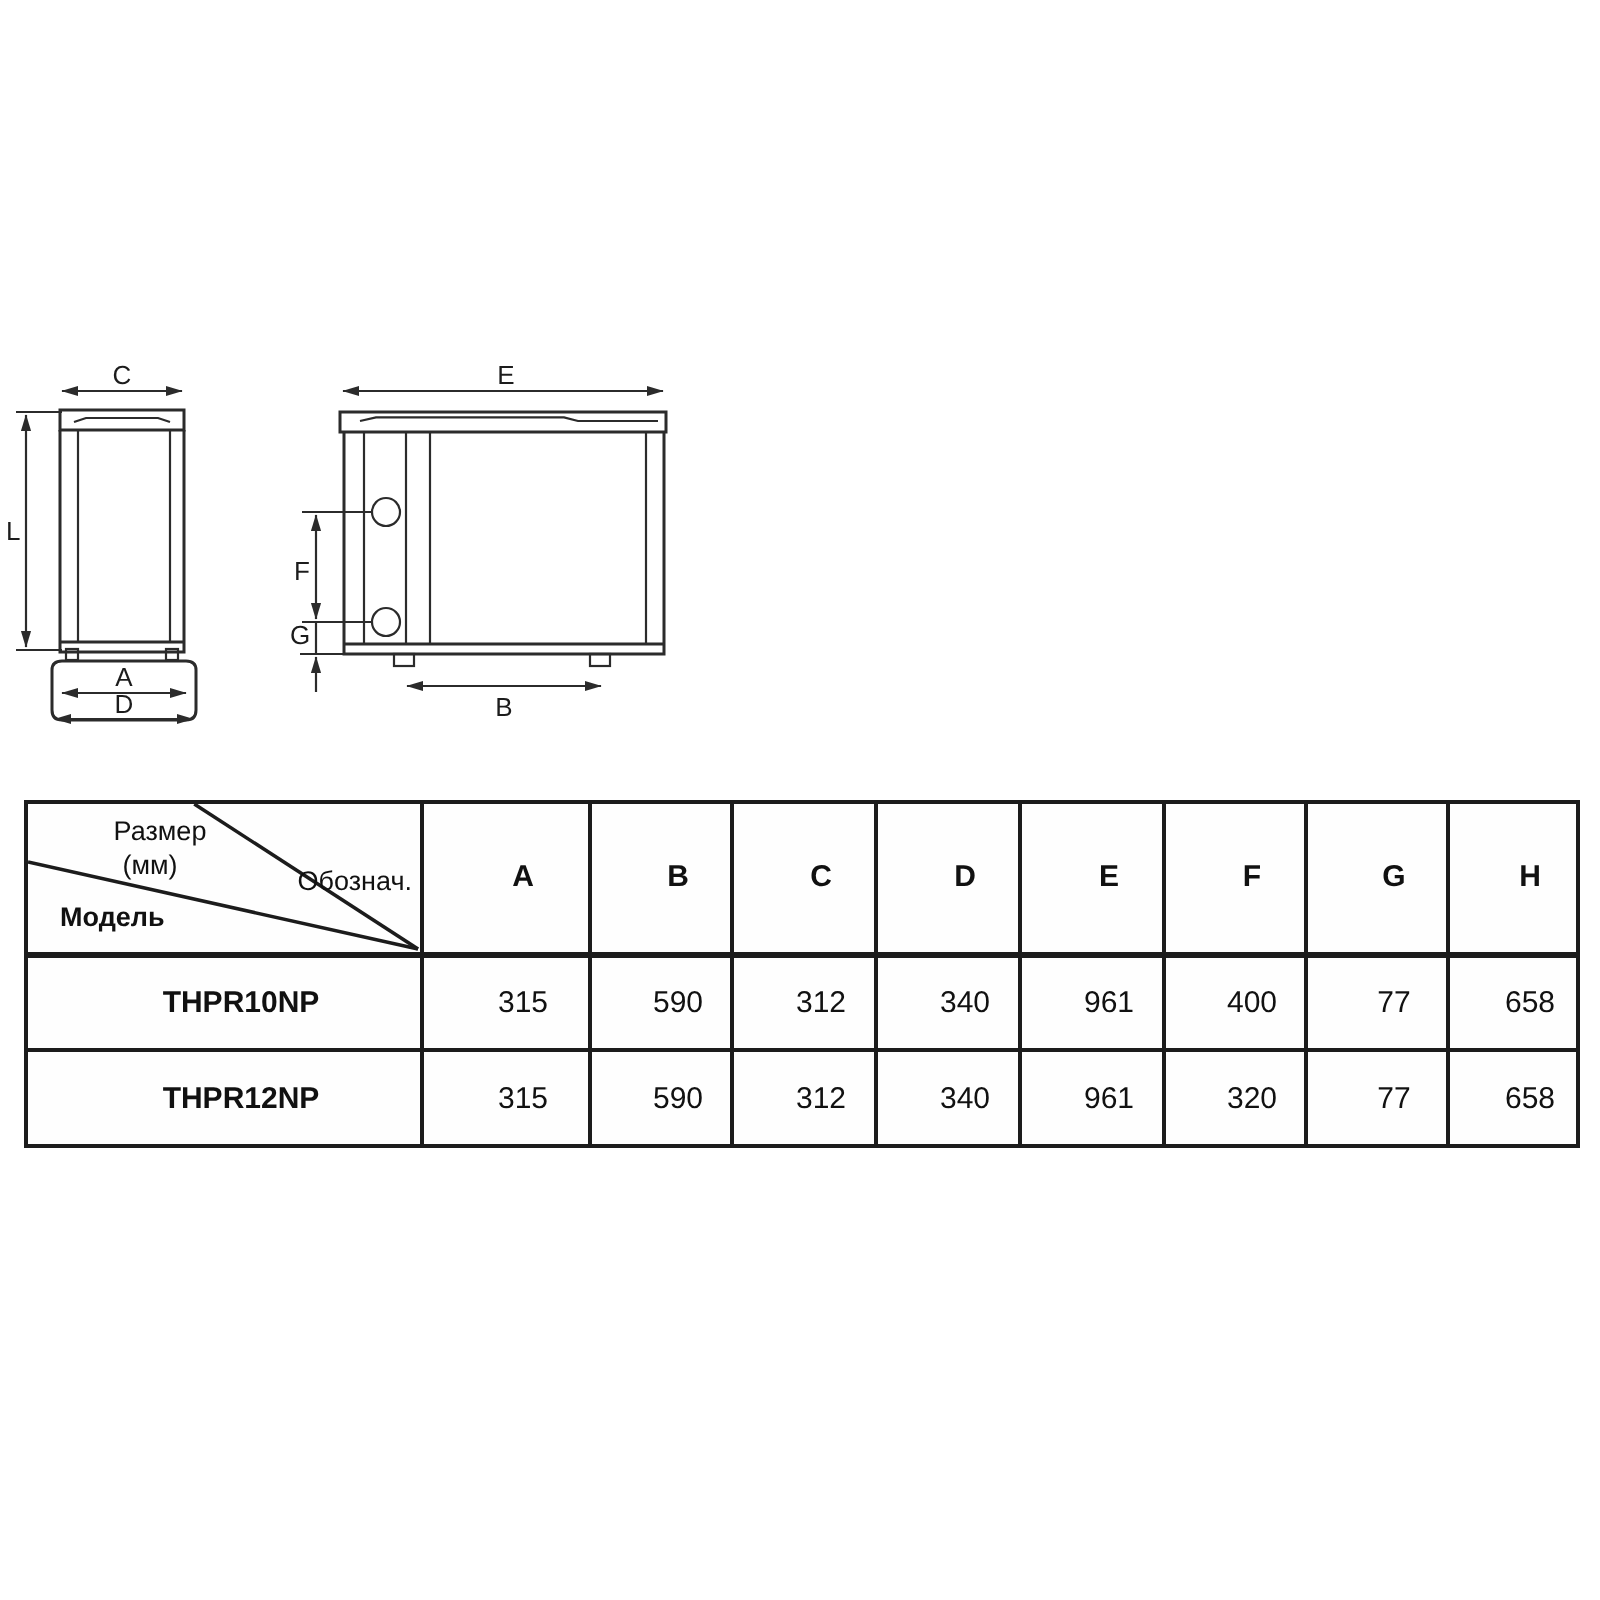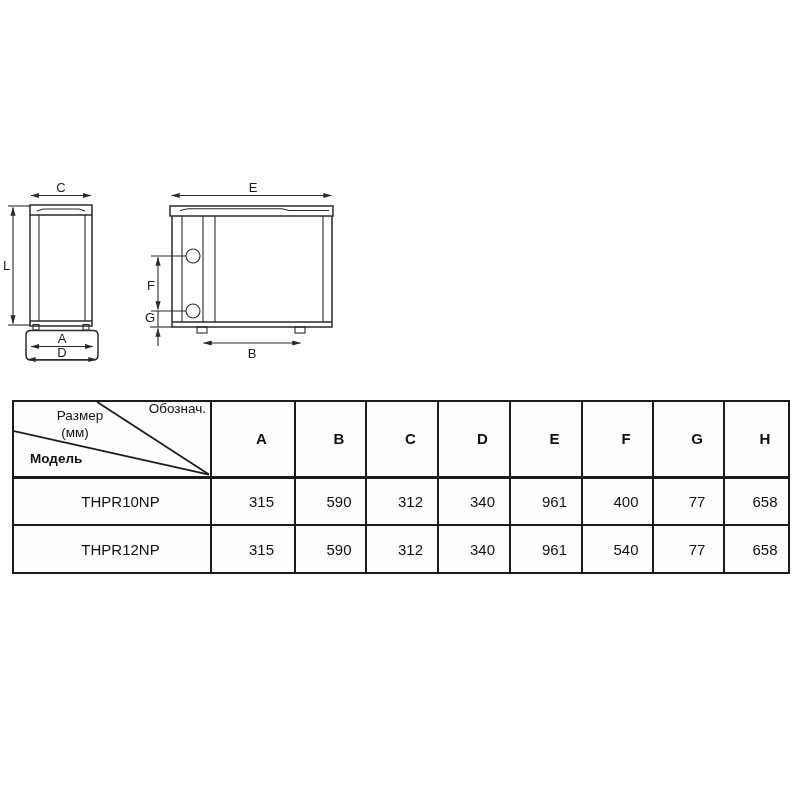--- a/index.html
+++ b/index.html
@@ -50,38 +50,38 @@
     text-align: center;
     vertical-align: middle;
     background: #fefefe;
     padding-left: 17px;
   }
   .dims-table thead th { height: 76px; border-bottom: 3px solid #1c1c1c; }
   .dims-table tbody td, .dims-table tbody th { height: 48px; }
   .col-letter { font-weight: bold; }
   .model-cell {
     text-align: left;
-    font-weight: normal;
+    font-weight: bold;
     padding-left: 24px;
   }
   .value-cell { font-weight: normal; }
 
   
   .corner-cell { position: relative; padding: 0; }
   .corner-cell svg { position: absolute; left: 0; top: 0; width: 100%; height: 100%; }
   .corner-label {
     position: absolute;
     font-size: 13.5px;
     font-weight: normal;
     line-height: 1.1;
     white-space: nowrap;
   }
   .lbl-size    { left: 0; top: 7px;  width: 132px; text-align: center; }
   .lbl-unit    { left: 0; top: 24px; width: 122px; }
-  .lbl-design  { right: 4px; top: 0; }
+  .lbl-design  { right: 4px; top: 32px; }
   .lbl-model   { left: 16px; top: 50px; font-weight: bold; }
 </style>
 </head>
 <body>
 
 <div class="page">
 
   <svg class="drawing-svg" viewBox="0 0 360 190">
     <defs>
       <marker id="arr" markerWidth="10" markerHeight="8" refX="8.2" refY="3.2" orient="auto-start-reverse" markerUnits="userSpaceOnUse">
@@ -199,19 +199,19 @@
         <td class="value-cell">77</td>
         <td class="value-cell">658</td>
       </tr>
       <tr>
         <td class="model-cell">THPR12NP</td>
         <td class="value-cell">315</td>
         <td class="value-cell">590</td>
         <td class="value-cell">312</td>
         <td class="value-cell">340</td>
         <td class="value-cell">961</td>
-        <td class="value-cell">540</td>
+        <td class="value-cell">320</td>
         <td class="value-cell">77</td>
         <td class="value-cell">658</td>
       </tr>
     </tbody>
   </table>
 </div>
 
 </body></html>

